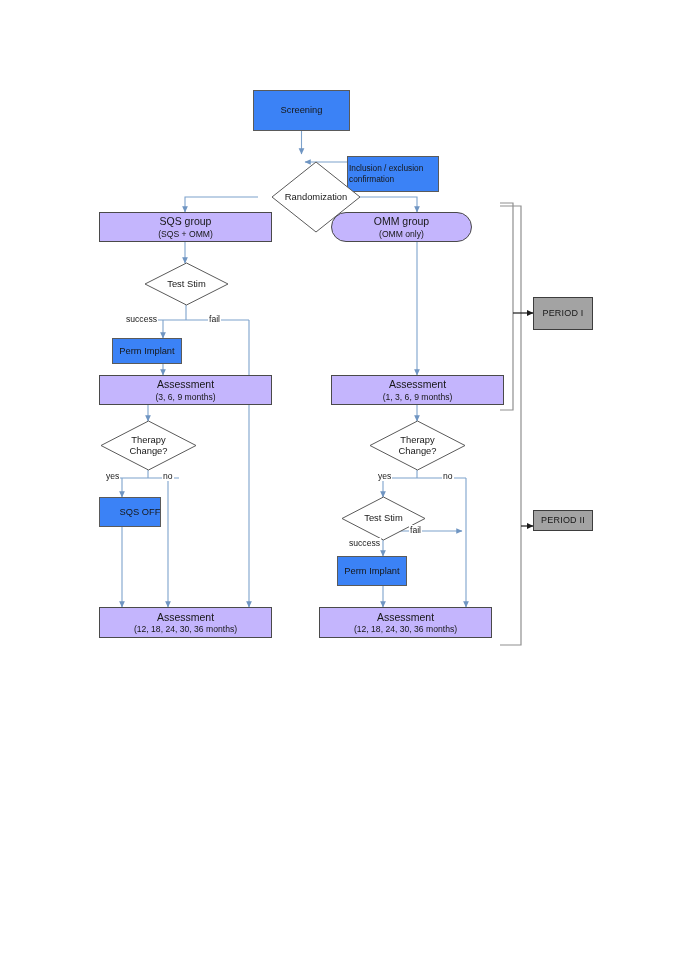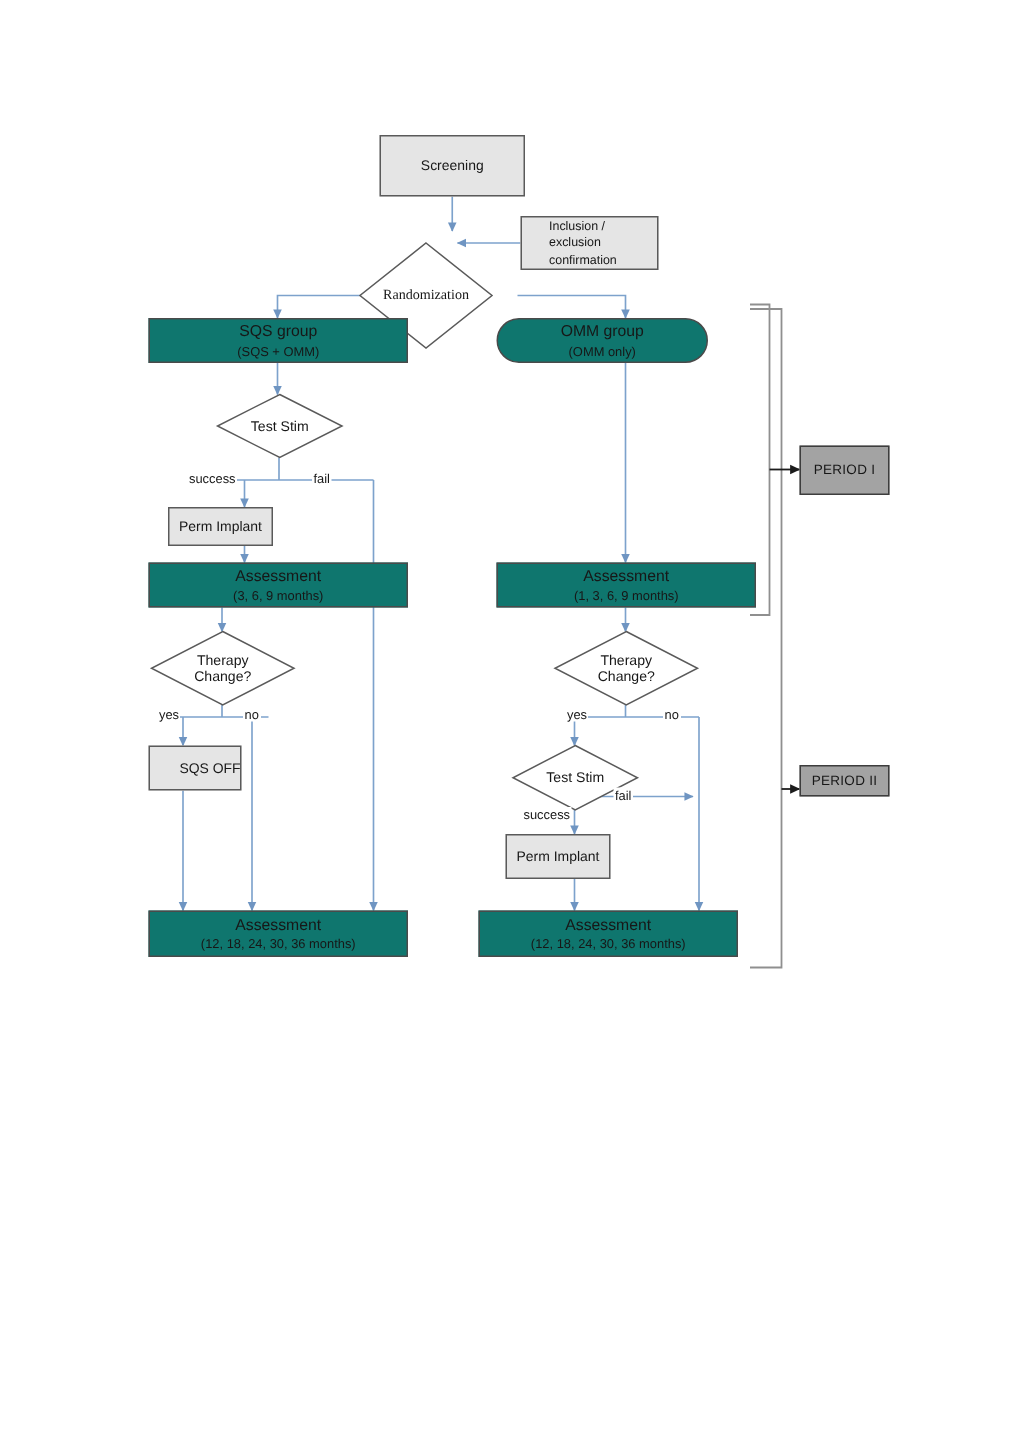--- a/index.html
+++ b/index.html
@@ -30,25 +30,25 @@
     position: absolute;
     box-sizing: border-box;
     display: flex;
     flex-direction: column;
     align-items: center;
     justify-content: center;
     text-align: center;
     line-height: 1.18;
   }
   .box-plain {
-    background: #e5e5e5;
+    background: #3b82f6;
     border: 1px solid #5a5a5a;
   }
   .box-filled {
-    background: #0f766e;
+    background: #c4b5fd;
     border: 1.2px solid #4a4a4a;
   }
   .period-box {
     background: #a3a3a3;
     border: 1.3px solid #3d3d3d;
   }
   .lbl-main {
     font-size: 10.5px;
     color: #171717;
     white-space: nowrap;
@@ -104,23 +104,24 @@
   .edge-label {
     position: absolute;
     font-size: 8.6px;
     color: #171717;
     white-space: nowrap;
     background: #ffffff;
     padding: 0 1px;
   }
   .lbl-twoline {
     text-align: left;
-    padding-left: 18px;
+    padding-left: 1px;
     align-items: flex-start;
     justify-content: center;
+    margin-top: 12px;
   }
 </style>
 </head>
 <body>
 
 <div id="page">
 
   <svg id="page-svg" viewBox="0 0 685 969" xmlns="http://www.w3.org/2000/svg">
     <defs>
       <marker id="arrBlue" markerWidth="7" markerHeight="7" refX="5.2" refY="3" orient="auto" markerUnits="strokeWidth">
@@ -195,21 +196,21 @@
 
   <div class="node box-plain" style="left:253px; top:90px; width:97px; height:41px;">
     <span class="lbl-box-plain">Screening</span>
   </div>
 
   <div class="node box-plain lbl-twoline" style="left:347px; top:144px; width:92px; height:36px;">
     <span class="lbl-small">Inclusion / exclusion</span>
     <span class="lbl-small">confirmation</span>
   </div>
 
-  <div class="diamond-wrap" style="left:240px; top:162px; width:88px; height:70px;font-family:Liberation Serif, serif;">
+  <div class="diamond-wrap" style="left:272px; top:162px; width:88px; height:70px;">
     <svg width="88" height="70" viewBox="0 0 88 70">
       <polygon points="44,0 88,35 44,70 0,35" fill="#ffffff" stroke="#5a5a5a" stroke-width="1"></polygon>
     </svg>
     <div class="diamond-text">Randomization</div>
   </div>
 
   <div class="node box-filled" style="left:99px; top:212px; width:173px; height:30px;">
     <span class="lbl-main">SQS group</span>
     <span class="lbl-sub">(SQS + OMM)</span>
   </div>

